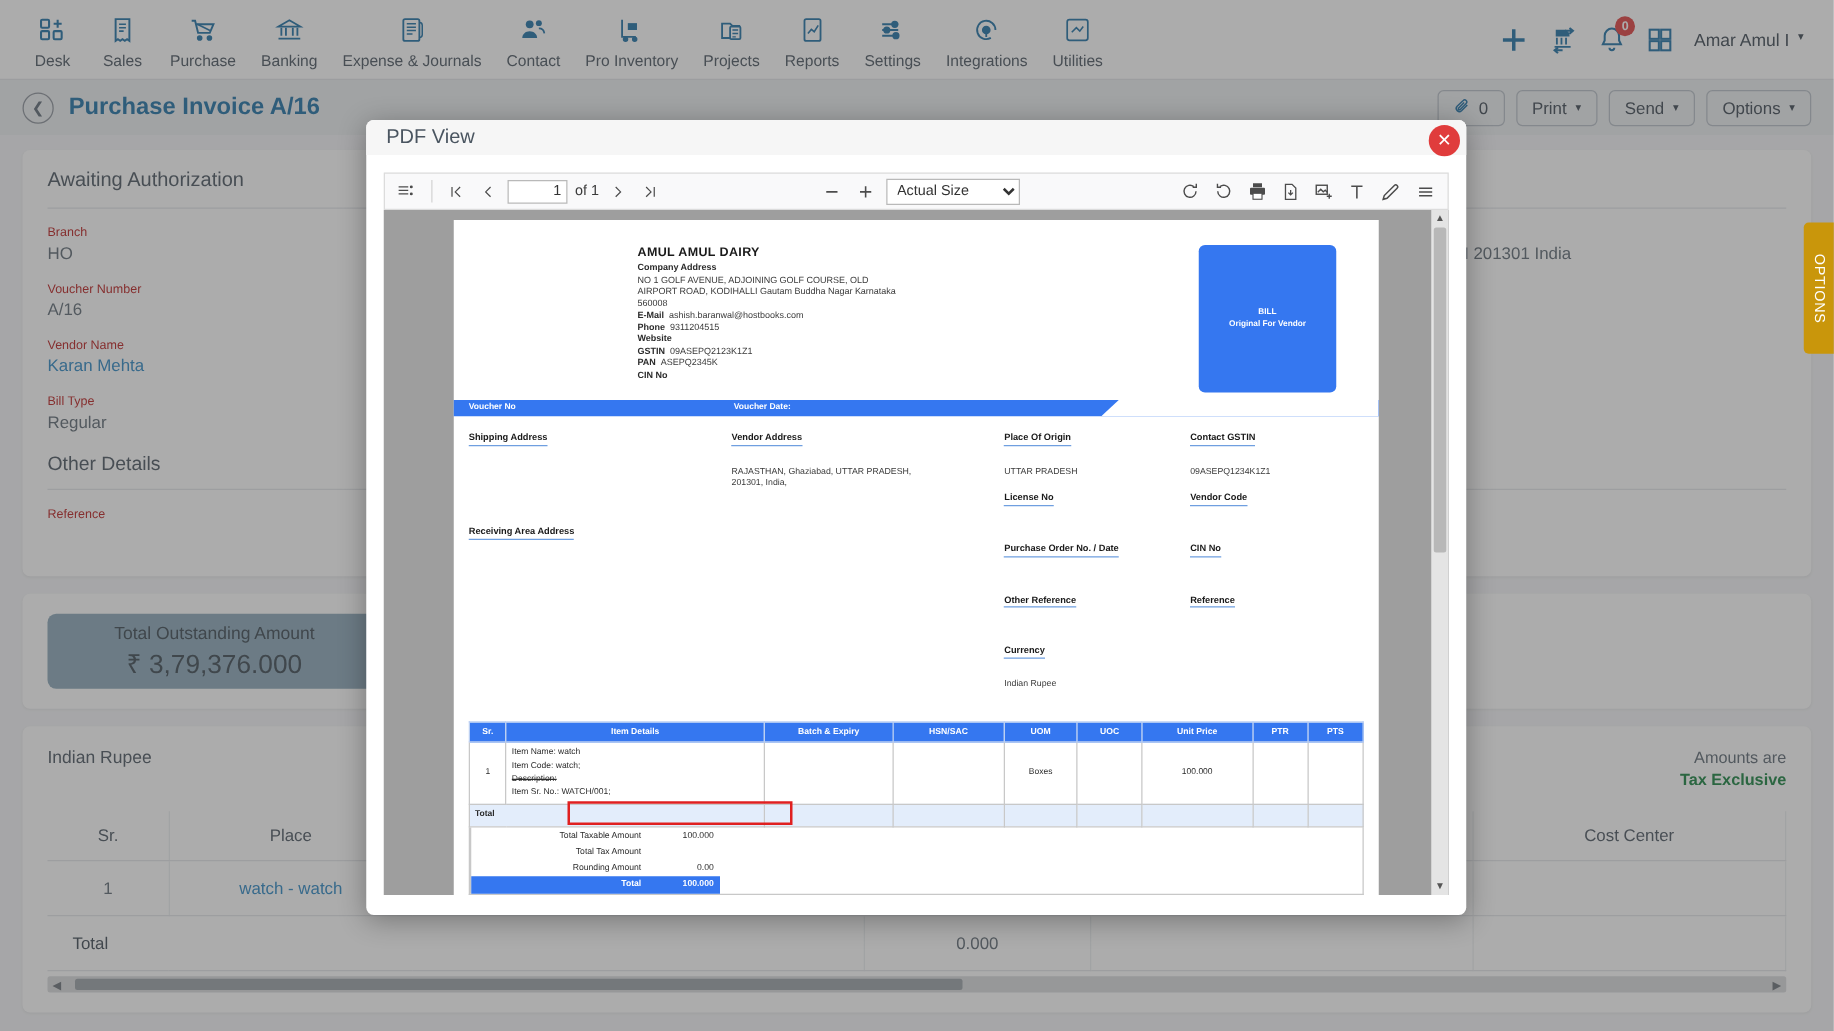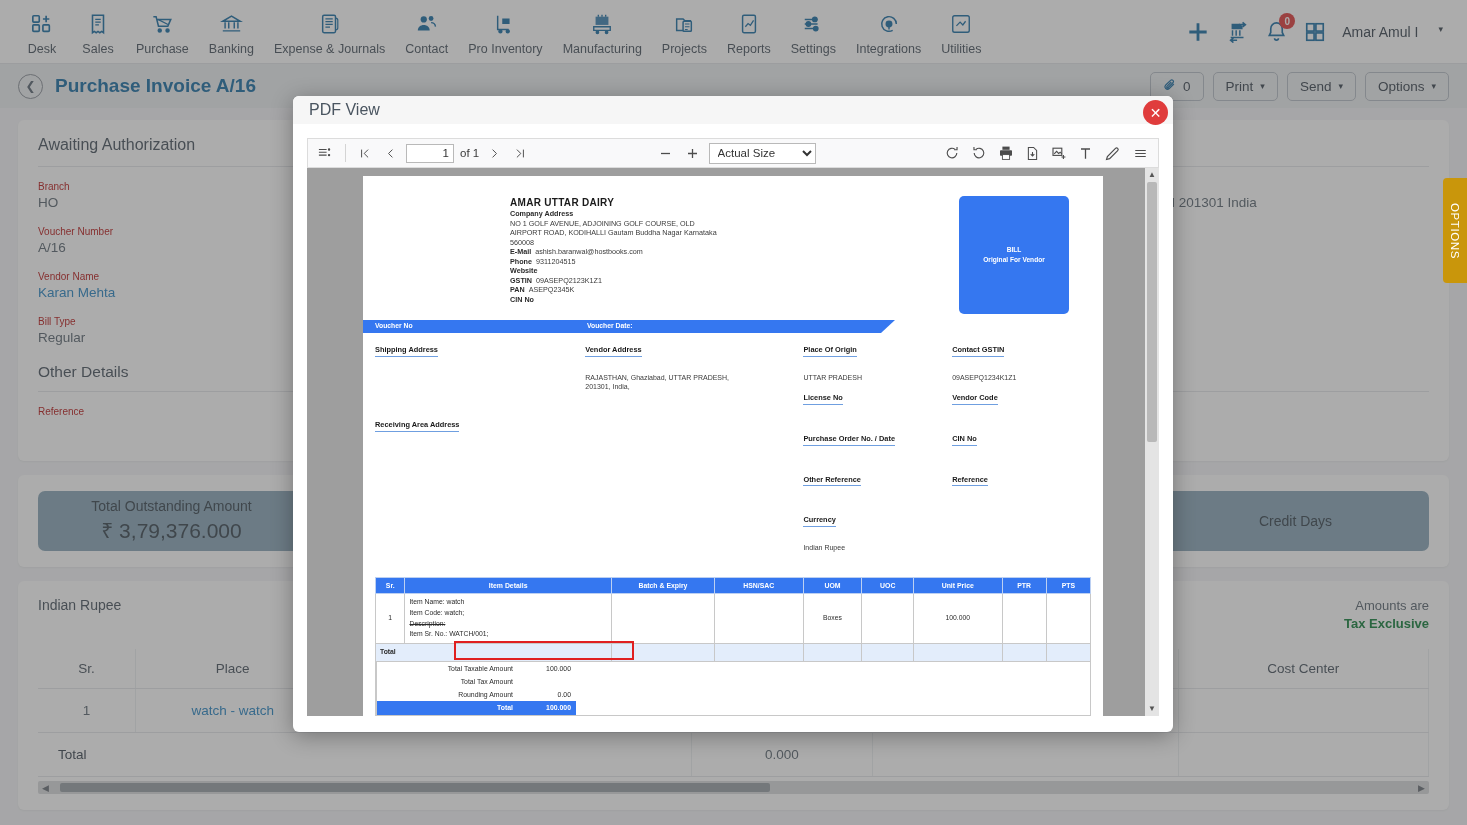--- a/index.html
+++ b/index.html
@@ -38,21 +38,21 @@
   .nav-right {
     margin-left: auto; display: flex; align-items: center; gap: 16px;
     padding-right: 10px;
   }
   .nav-right .ic { color: #1d6fa5; display:flex; align-items:center; cursor: pointer; position: relative; }
   .badge {
     position: absolute; top: -7px; right: -7px; background: #e03c3c; color: #fff;
     font-size: 10px; border-radius: 50%; width: 16px; height: 16px;
     display: flex; align-items: center; justify-content: center; font-weight: bold;
   }
-  .user-name { font-size: 14px; color: #3c4752; display: flex; gap: 20px; cursor: pointer;}
+  .user-name { font-size: 14px; color: #3c4752; display: flex; gap: 7px; cursor: pointer;}
 
   
   .page-header {
     height: 44px; display: flex; align-items: center; padding: 0 18px;
     background: #eceef0; gap: 12px;
   }
   .back-circle {
     width: 25px; height: 25px; border-radius: 50%; border: 1.5px solid #8a9199;
     display: flex; align-items: center; justify-content: center; color: #5b6874;
     cursor: pointer; font-size: 12px;
@@ -327,32 +327,20 @@
           <svg width="22" height="22" viewBox="0 0 24 24" fill="none" stroke="currentColor" stroke-width="1.6">
             <path d="M4 3v15h12"></path>
             <rect x="9" y="6" width="8" height="6" fill="currentColor" stroke="none"></rect>
             <circle cx="7" cy="20" r="1.6" fill="currentColor"></circle>
             <circle cx="15" cy="20" r="1.6" fill="currentColor"></circle>
           </svg>
         </span>
         <span class="nav-label">Pro Inventory</span>
       </div>
 
-      <div class="nav-item">
-        <span class="nav-icon">
-          <svg width="22" height="22" viewBox="0 0 24 24" fill="none" stroke="currentColor" stroke-width="1.5">
-            <rect x="5" y="4" width="14" height="9" fill="currentColor" stroke="none" opacity=".85"></rect>
-            <path d="M3 15h18v4H3z"></path>
-            <circle cx="7" cy="21" r="1.3" fill="currentColor"></circle>
-            <circle cx="17" cy="21" r="1.3" fill="currentColor"></circle>
-            <path d="M8 2v2M12 2v2M16 2v2"></path>
-          </svg>
-        </span>
-        <span class="nav-label">Manufacturing</span>
-      </div>
 
       <div class="nav-item">
         <span class="nav-icon">
           <svg width="22" height="22" viewBox="0 0 24 24" fill="none" stroke="currentColor" stroke-width="1.6">
             <path d="M4 6.5h7l2 2h6V19H4z"></path>
             <rect x="11" y="9" width="9" height="11" rx="1" fill="#fff"></rect>
             <path d="M13 12h5M13 15h5M13 18h3" stroke-width="1.2"></path>
           </svg>
         </span>
         <span class="nav-label">Projects</span>
@@ -528,23 +516,20 @@
 
     <div class="card">
       <div class="tiles">
         <div class="tile">
           <div class="tile-label">Total Outstanding Amount</div>
           <div class="tile-value">₹ 3,79,376.000</div>
         </div>
         <div class="tile"></div>
         <div class="tile"></div>
         <div class="tile"></div>
-        <div class="tile">
-          <div class="tile-label">Credit Days</div>
-        </div>
       </div>
     </div>
 
     <div class="card">
       <div class="cur-row">
         <div class="cur-left">Indian Rupee</div>
         <div class="cur-right">
           <div>Amounts are</div>
           <div><b>Tax Exclusive</b></div>
         </div>
@@ -702,21 +687,21 @@
       </span>
     </div>
 
     <div class="pdf-viewport">
       <div class="pdf-page">
         <div class="pdf-inner">
 
           <div class="co-wrap">
             <div class="co-left"></div>
             <div class="co-mid">
-              <div class="co-name">AMAR UTTAR DAIRY</div>
+              <div class="co-name">AMUL AMUL DAIRY</div>
               <div class="co-lbl">Company Address</div>
               <div class="co-line">NO 1 GOLF AVENUE, ADJOINING GOLF COURSE, OLD</div>
               <div class="co-line">AIRPORT ROAD, KODIHALLI Gautam Buddha Nagar Karnataka</div>
               <div class="co-line">560008</div>
               <div class="co-line">
                 <span class="co-lbl">E-Mail</span>
                 &nbsp;<span>ashish.baranwal@hostbooks.com</span>
               </div>
               <div class="co-line">
                 <span class="co-lbl">Phone</span>

